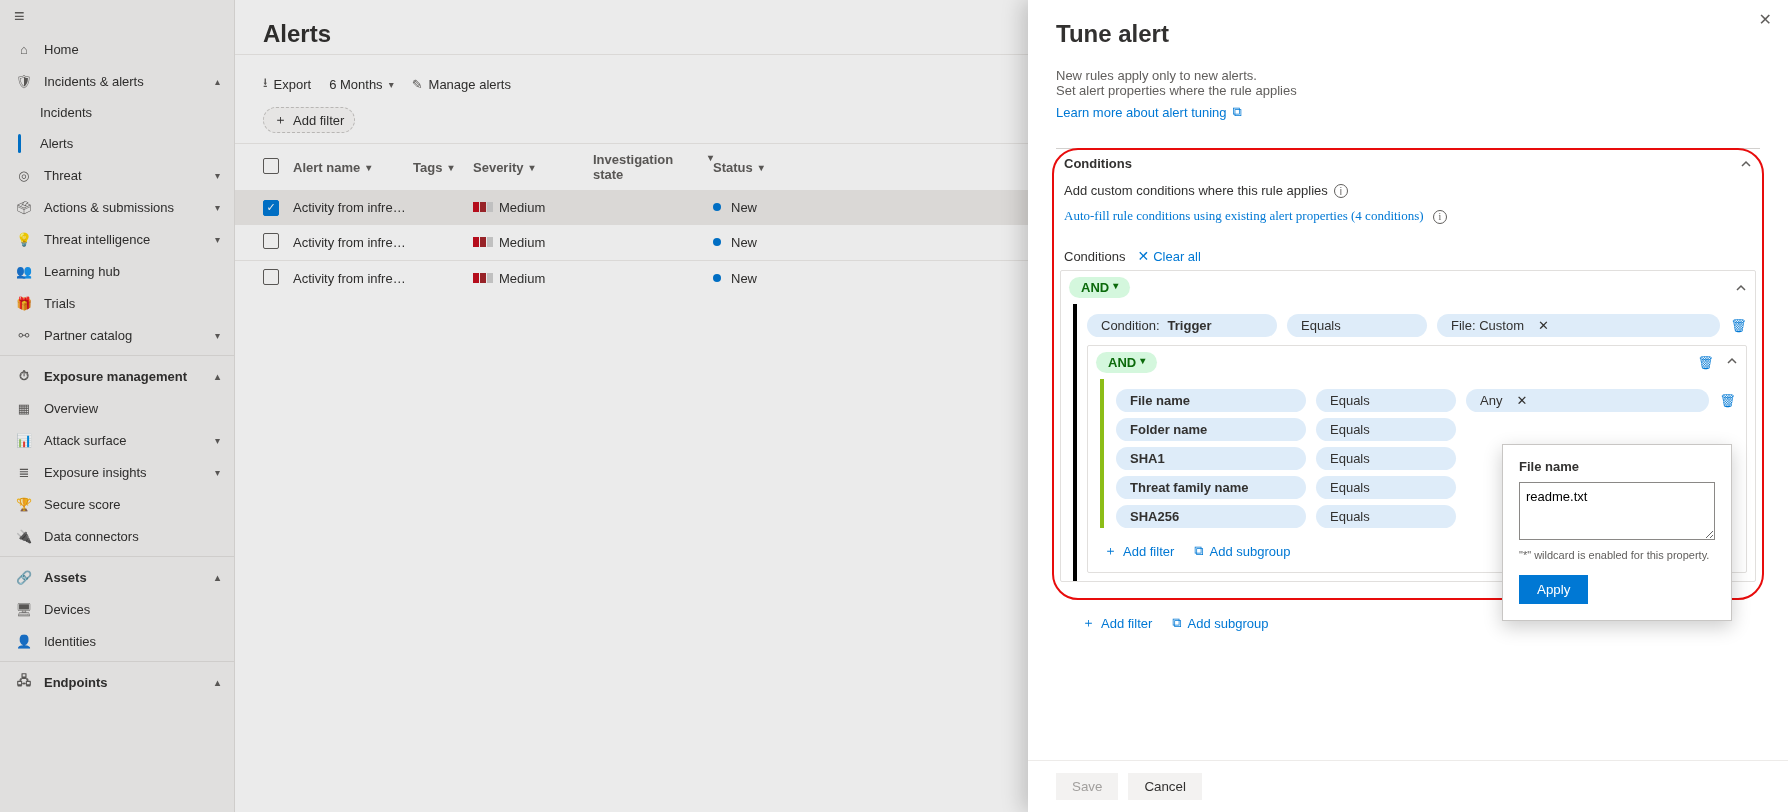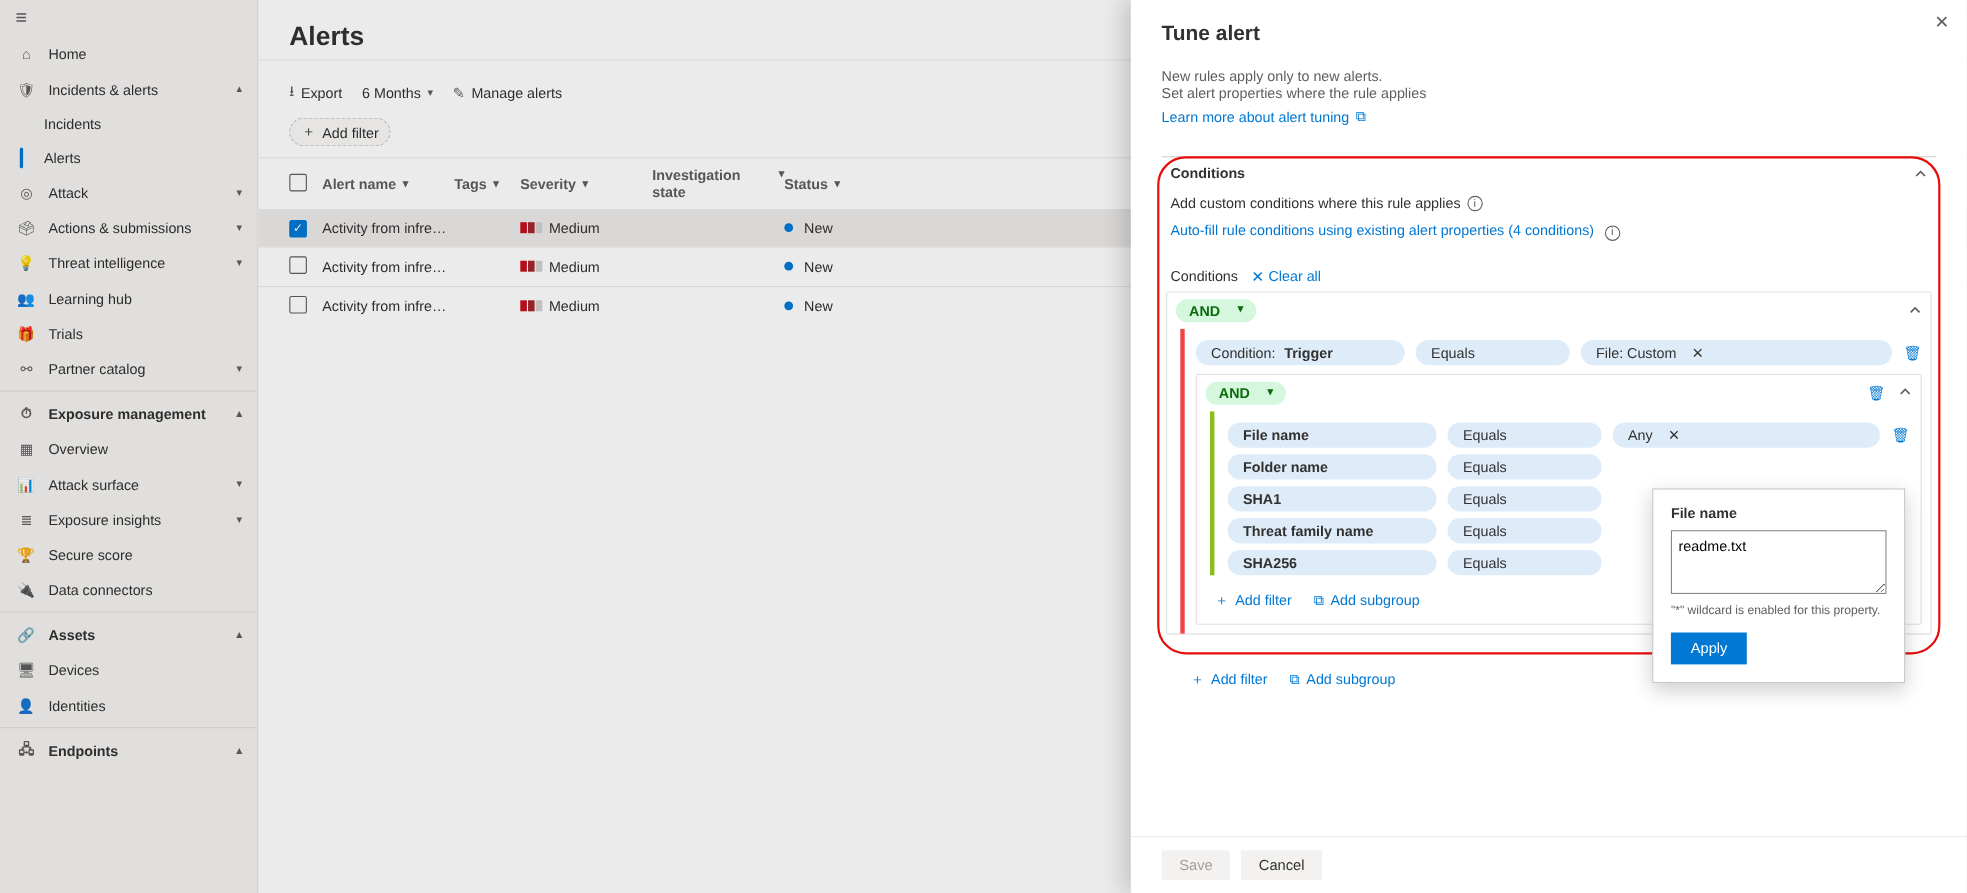--- a/index.html
+++ b/index.html
@@ -48,45 +48,45 @@
   .dot-blue { width:8px; height:8px; border-radius:50%; background:#0078d4; display:inline-block; margin-right:4px;}
   .caret { font-size:10px; color:#605e5c; }
 
   
   .dimmer { position:absolute; inset:0; background:rgba(0,0,0,0.08); }
 
   
   .panel { position:absolute; right:0; top:0; width: 760px; height:100%; background:#fff; box-shadow:-6px 0 20px rgba(0,0,0,0.18); display:flex; flex-direction:column; }
   .panel-close { position:absolute; top:10px; right:16px; cursor:pointer; color:#605e5c; font-size:16px; }
   .panel-head { padding: 20px 28px 12px; }
-  .panel-title { font-size:19px; font-weight:600; }
+  .panel-title { font-size:24px; font-weight:600; }
   .panel-sub { padding: 8px 28px 0; color:#605e5c; }
   .panel-link { color:#0078d4; cursor:pointer; display:inline-flex; align-items:center; gap:6px; }
   .panel-body { flex:1; overflow:auto; padding: 12px 24px; }
   .panel-hr { border-top:1px solid #d2d0ce; margin: 16px 4px 0; }
 
   .cond-outer { border:2px solid #e80c0c; padding-bottom:6px; }
   .sec-title-row { display:flex; align-items:center; justify-content:space-between; padding:6px 10px; }
   .sec-title { font-weight:600; }
   .sec-chev { color:#605e5c; cursor:pointer; }
 
   .hint-row { padding: 6px 10px; color:#323130; display:flex; align-items:flex-end; gap:6px;}
   .info-ic { width:14px; height:14px; border:1px solid #605e5c; border-radius:50%; display:inline-flex; align-items:center; justify-content:center; font-size:10px; color:#605e5c;}
-  .link-row { padding: 4px 10px 14px; }
+  .link-row { padding: 4px 10px 14px; font-family: Liberation Serif, serif; }
   .cond-hdr { padding: 10px 10px 6px; display:flex; align-items:center; gap:12px; }
   .clear-link { color:#0078d4; cursor:pointer; display:inline-flex; align-items:center; gap:4px; }
   .x-ic { color:#0078d4; font-size:14px; }
 
   .group-box { border:1px solid #e1dfdd; border-radius:2px; margin:0 6px 10px; }
   .group-head { display:flex; align-items:center; padding:6px 8px; gap:10px; }
-  .and-pill { background:#d4f7dd; color:#0b6a0b; font-weight:600; border-radius:12px; padding:3px 12px; display:inline-flex; align-items:flex-start; gap:16px; }
+  .and-pill { background:#d4f7dd; color:#0b6a0b; font-weight:600; border-radius:12px; padding:3px 12px; display:inline-flex; align-items:flex-start; gap:4px; }
   .and-pill .dd { color:#0b6a0b; font-size:10px; }
   .group-actions { margin-left:auto; display:flex; gap:12px; }
   .act-ic { color:#0078d4; cursor:pointer; }
-  .group-body { border-left:4px solid #ef4444; margin-left:12px; padding: 4px 8px 8px 10px; }
+  .group-body { border-left:4px solid #000000; margin-left:12px; padding: 4px 8px 8px 10px; }
 
   .cond-row { display:flex; align-items:center; gap:10px; margin:6px 0; flex-wrap: wrap;}
   .chip { background:#deecf9; border-radius:14px; padding:4px 14px; display:inline-flex; align-items:center; gap:8px; }
   .chip .x { margin-left:6px; color:#323130; cursor:pointer;}
   .trash { color:#0078d4; cursor:pointer; }
   .chip-field { width: 190px; }
   .chip-op { width: 140px; }
   .chip-val { flex:1; }
 
   .chip.bold-txt { font-weight:600; }
@@ -132,21 +132,21 @@
           <span class="chev">▴</span>
         </div>
         <div class="nav-item sub">
           <span>Incidents</span>
         </div>
         <div class="nav-item sub active">
           <span>Alerts</span>
         </div>
         <div class="nav-item">
           <span class="ic">◎</span>
-          <span>Attack</span>
+          <span>Threat</span>
           <span class="chev">▾</span>
         </div>
         <div class="nav-item">
           <span class="ic">🗳</span>
           <span>Actions &amp; submissions</span>
           <span class="chev">▾</span>
         </div>
         <div class="nav-item">
           <span class="ic">💡</span>
           <span>Threat intelligence</span>

